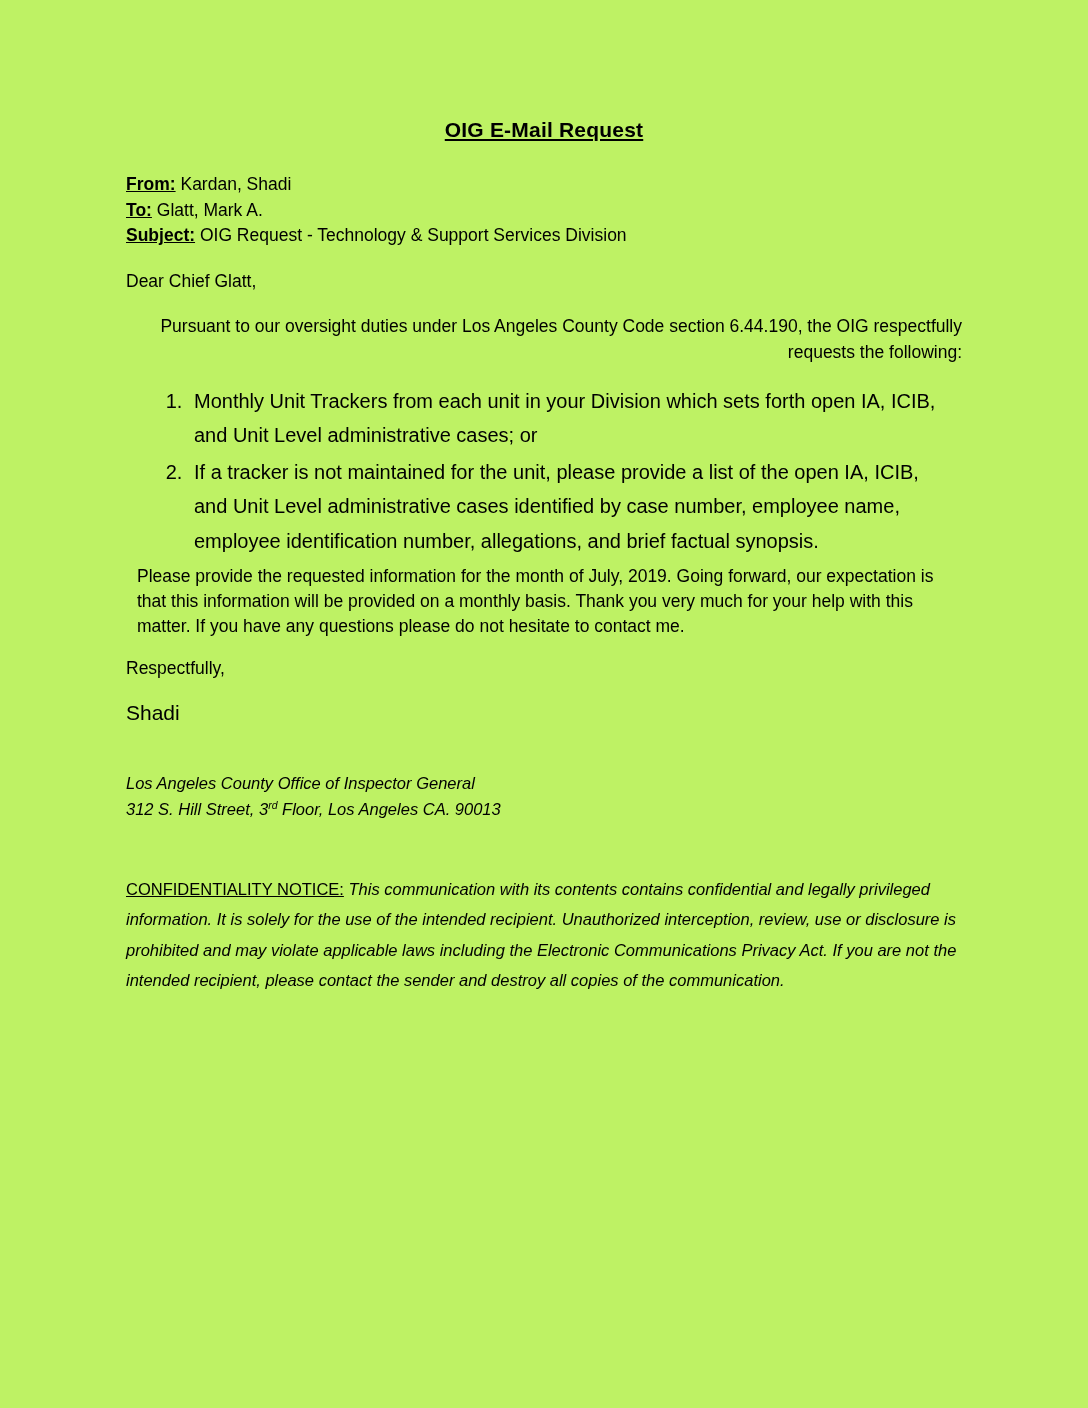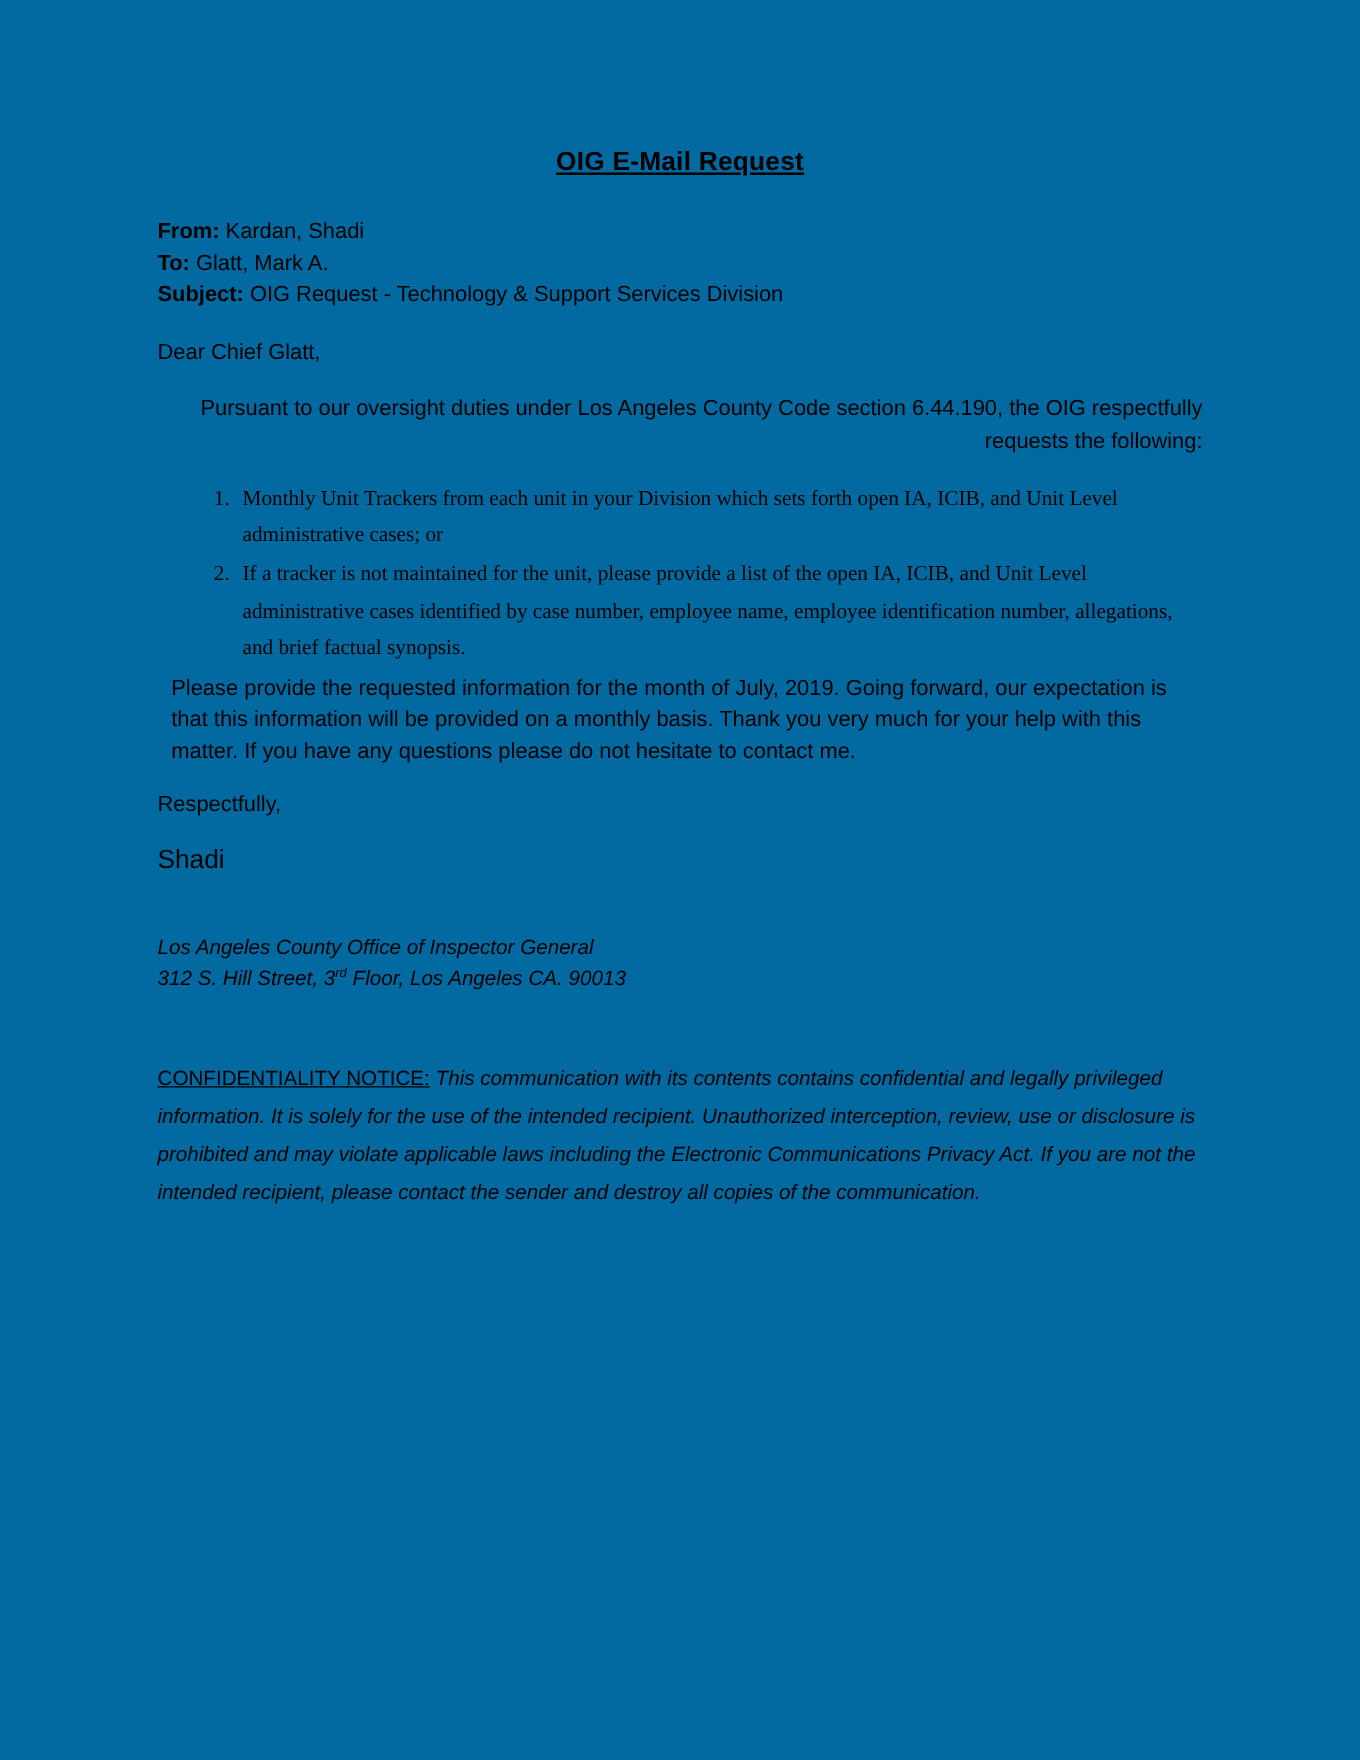--- a/index.html
+++ b/index.html
@@ -14,21 +14,21 @@
     color: #000000;
     position: relative;
     overflow: hidden;
   }
   .page {
     position: absolute;
     left: 0;
     top: 0;
     width: 1088px;
     height: 1408px;
-    background: #0369a1;
+    background: #bef264;
   }
   .content {
     position: absolute;
     left: 126px;
     top: 118px;
     width: 836px;
   }
   .doc-title {
     text-align: center;
     font-weight: bold;
@@ -40,37 +40,37 @@
   .header-block {
     font-size: 17.5px;
     line-height: 1.47;
     margin-bottom: 22px;
   }
   .header-line {
     white-space: nowrap;
   }
   .header-line .lbl {
     font-weight: bold;
+    text-decoration: underline;
   }
   .salutation {
     font-size: 17.5px;
     margin-bottom: 22px;
   }
   .para {
     font-size: 17.5px;
     line-height: 1.48;
     margin-bottom: 18px;
     text-align: right;
   }
   ol.req-list {
     margin: 0 17px 6px 0;
     padding-left: 62px;
-    font-size: 17px;
+    font-size: 20px;
     line-height: 1.72;
-    font-family: Liberation Serif, serif;
   }
   ol.req-list li {
     margin-bottom: 2px;
     padding-left: 6px;
   }
   .para-tight {
     font-size: 17.5px;
     line-height: 1.42;
     margin-bottom: 20px;
     margin-left: 11px;

